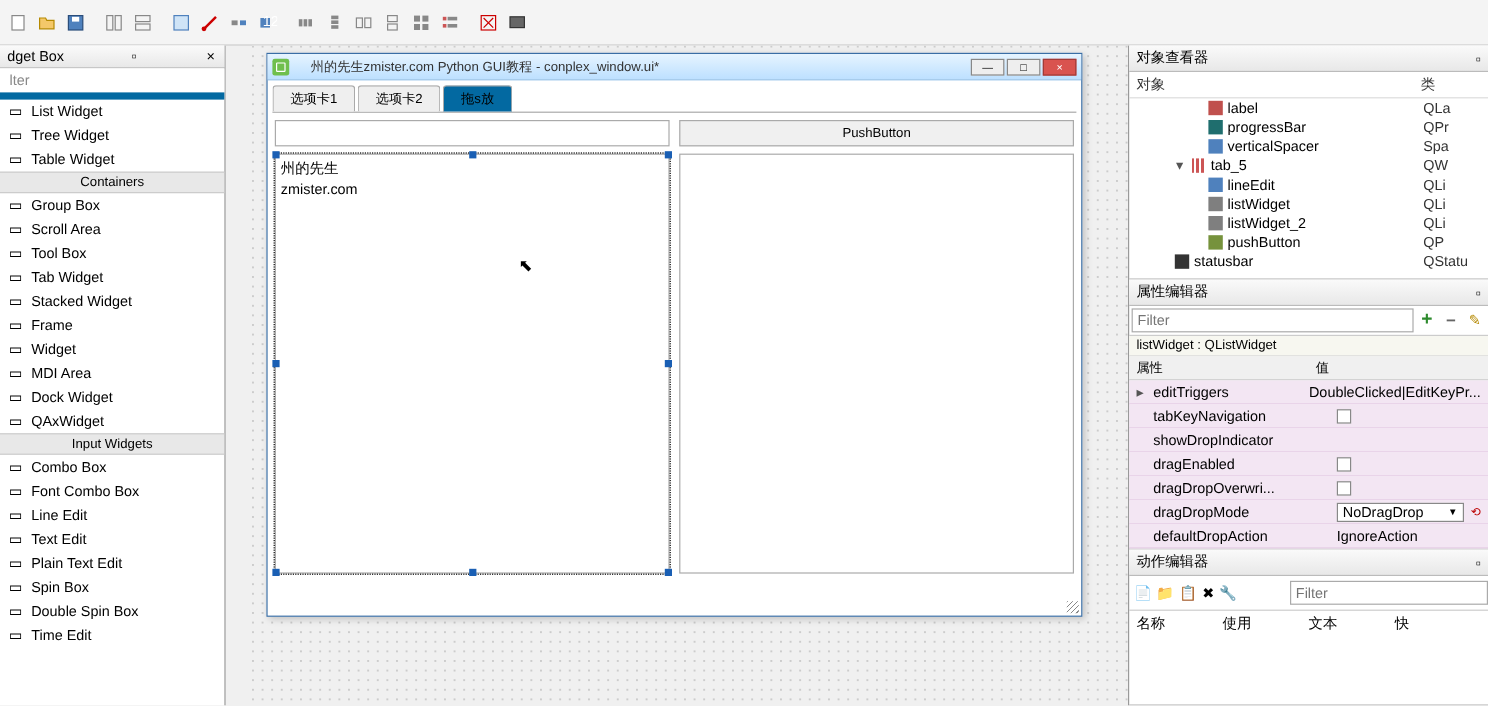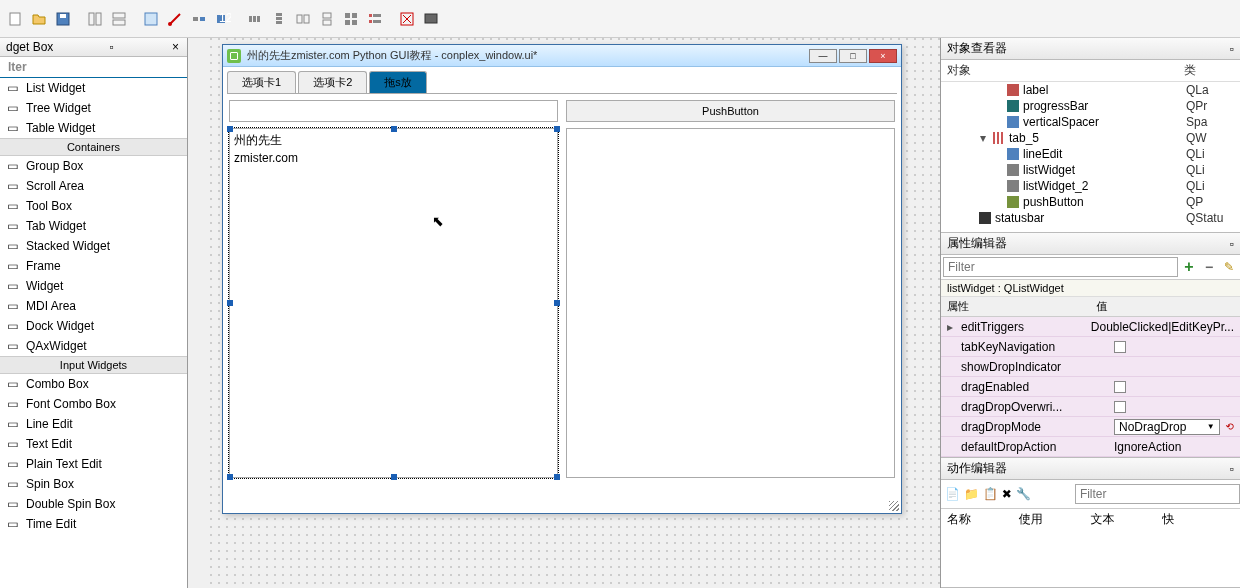--- a/index.html
+++ b/index.html
@@ -8,30 +8,30 @@
 
 .toolbar { height: 38px; background: #f4f4f4; border-bottom: 1px solid #ccc; display: flex; align-items: center; padding: 0 4px; gap: 2px; }
 .tool-icon { width: 22px; height: 22px; display: flex; align-items: center; justify-content: center; cursor: pointer; border-radius: 2px; }
 .tool-sep { width: 6px; }
 .tool-icon svg { width: 16px; height: 16px; }
 
 
 .widget-box { position: absolute; left: 0; top: 38px; width: 188px; bottom: 0; background: #fff; border-right: 1px solid #999; }
 .panel-title { background: linear-gradient(#fafafa,#e8e8e8); border-bottom: 1px solid #bbb; padding: 2px 6px; font-size: 11px; display: flex; justify-content: space-between; align-items: center; }
 .panel-title .close-x { cursor: pointer; padding: 0 2px; }
-.filter-input-left { width: 100%; border: none; border-bottom: 1px solid #0369a1; padding: 3px 8px; outline: none; color: #888; font-weight: bold; }
+.filter-input-left { width: 100%; border: none; border-bottom: 6px solid #0369a1; padding: 3px 8px; outline: none; color: #888; }
 .wb-list { overflow-y: auto; height: calc(100% - 40px); }
 .wb-section { background: #e8e8e8; text-align: center; padding: 2px 0; border-top: 1px solid #ccc; border-bottom: 1px solid #ccc; font-size: 11px; }
 .wb-item { display: flex; align-items: center; padding: 3px 6px; gap: 6px; cursor: move; }
 .wi-icon { width: 14px; height: 14px; display: inline-flex; align-items: center; justify-content: center; }
 
 
 .canvas { position: absolute; left: 210px; top: 38px; right: 300px; bottom: 0; background: radial-gradient(circle at 1px 1px, #ccc 1px, transparent 1px); background-size: 8px 8px; background-color: #f0f0f0; }
 .design-window { position: absolute; left: 12px; top: 6px; width: 680px; height: 470px; background: #fff; border: 1px solid #3a6ea5; box-shadow: 2px 2px 6px rgba(0,0,0,.2); }
-.win-titlebar { height: 22px; background: linear-gradient(#e6f4ff,#bde0ff); border-bottom: 1px solid #94c1e8; display: flex; align-items: center; padding: 0 4px; gap: 6px; }
+.win-titlebar { height: 22px; background: linear-gradient(#e6f4ff,#bde0ff); border-bottom: 1px solid #94c1e8; display: flex; align-items: center; padding: 0 4px; gap: 18px; }
 .win-title-icon { width: 14px; height: 14px; background: #6fbf4d; border-radius: 2px; position: relative; }
 .win-title-icon::after { content:""; position:absolute; inset:3px; border:1px solid #fff; border-radius:1px;}
 .win-title-text { flex: 1; font-size: 11px; color: #333; }
 .win-btns { display: flex; gap: 2px; }
 .win-btn { width: 28px; height: 14px; border: 1px solid #888; background: #eee; font-size: 9px; text-align: center; line-height: 12px; cursor: pointer; }
 .win-btn.close { background: #d9534f; color: #fff; border-color: #a03b38; }
 
 .tabs { display: flex; border-bottom: 1px solid #aaa; margin: 4px 4px 0 4px; }
 .tab { padding: 3px 14px; border: 1px solid #aaa; border-bottom: none; background: #efefef; margin-right: 2px; cursor: pointer; font-size: 11px; border-radius: 3px 3px 0 0; }
 .tab.active { background: #0369a1; }

